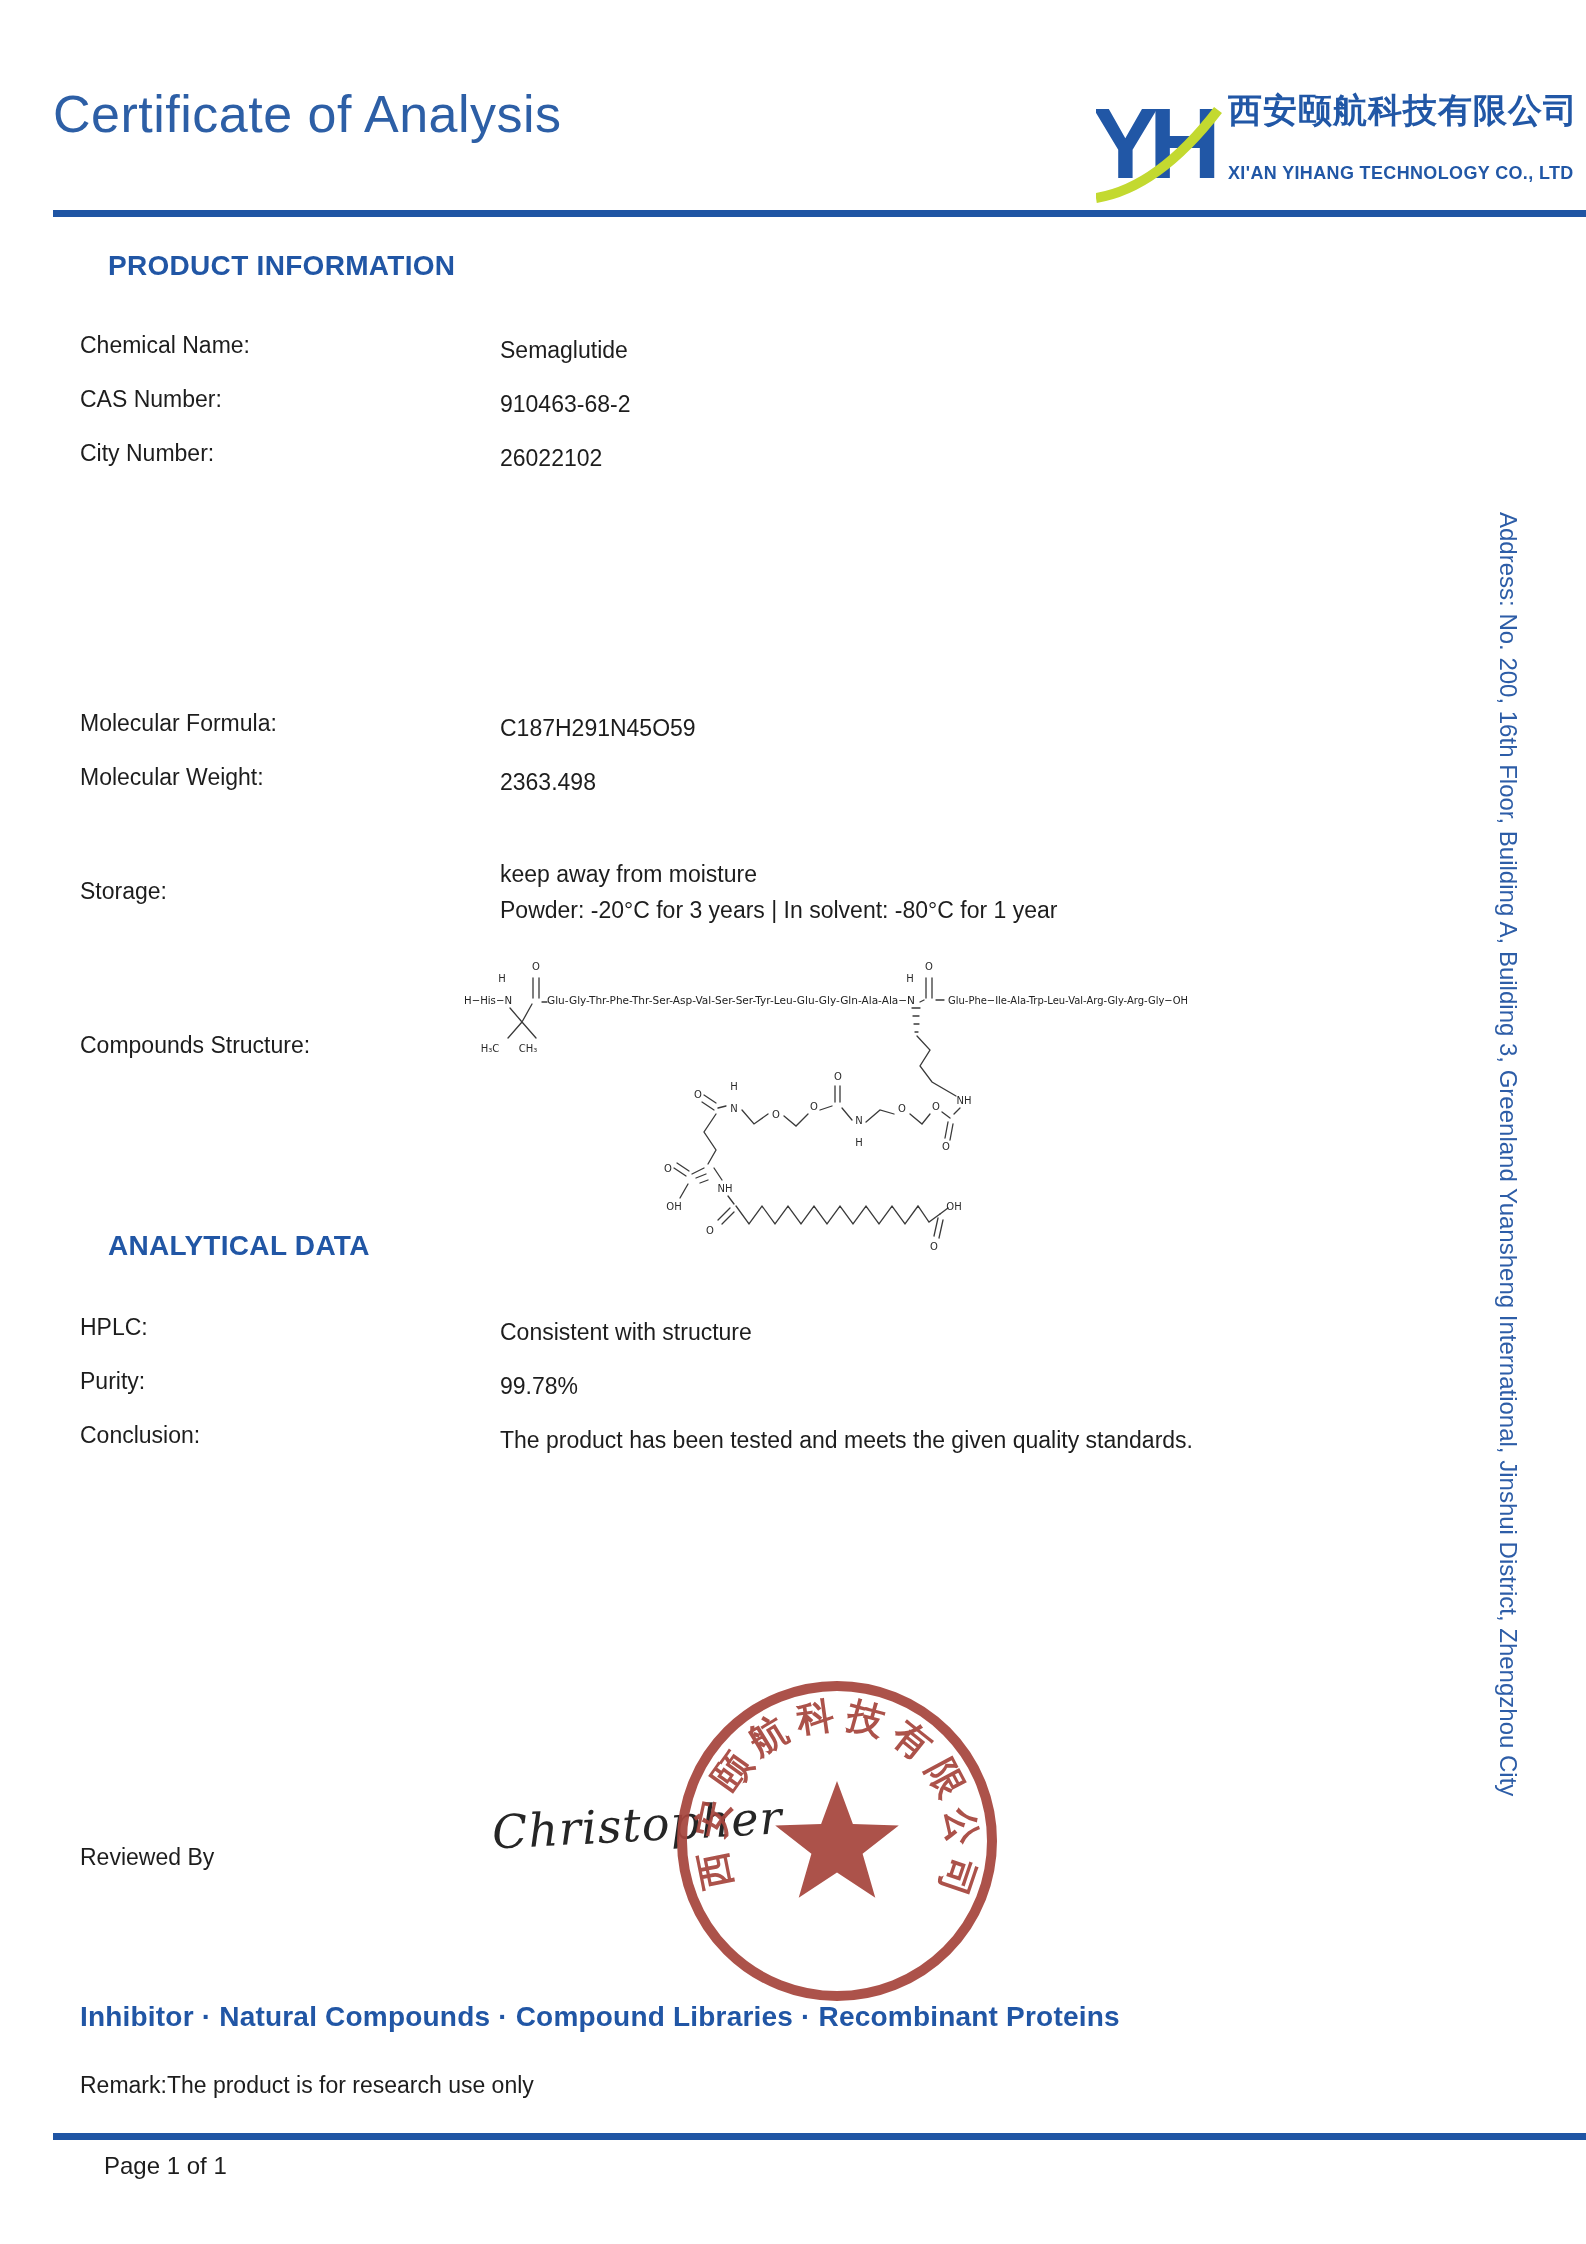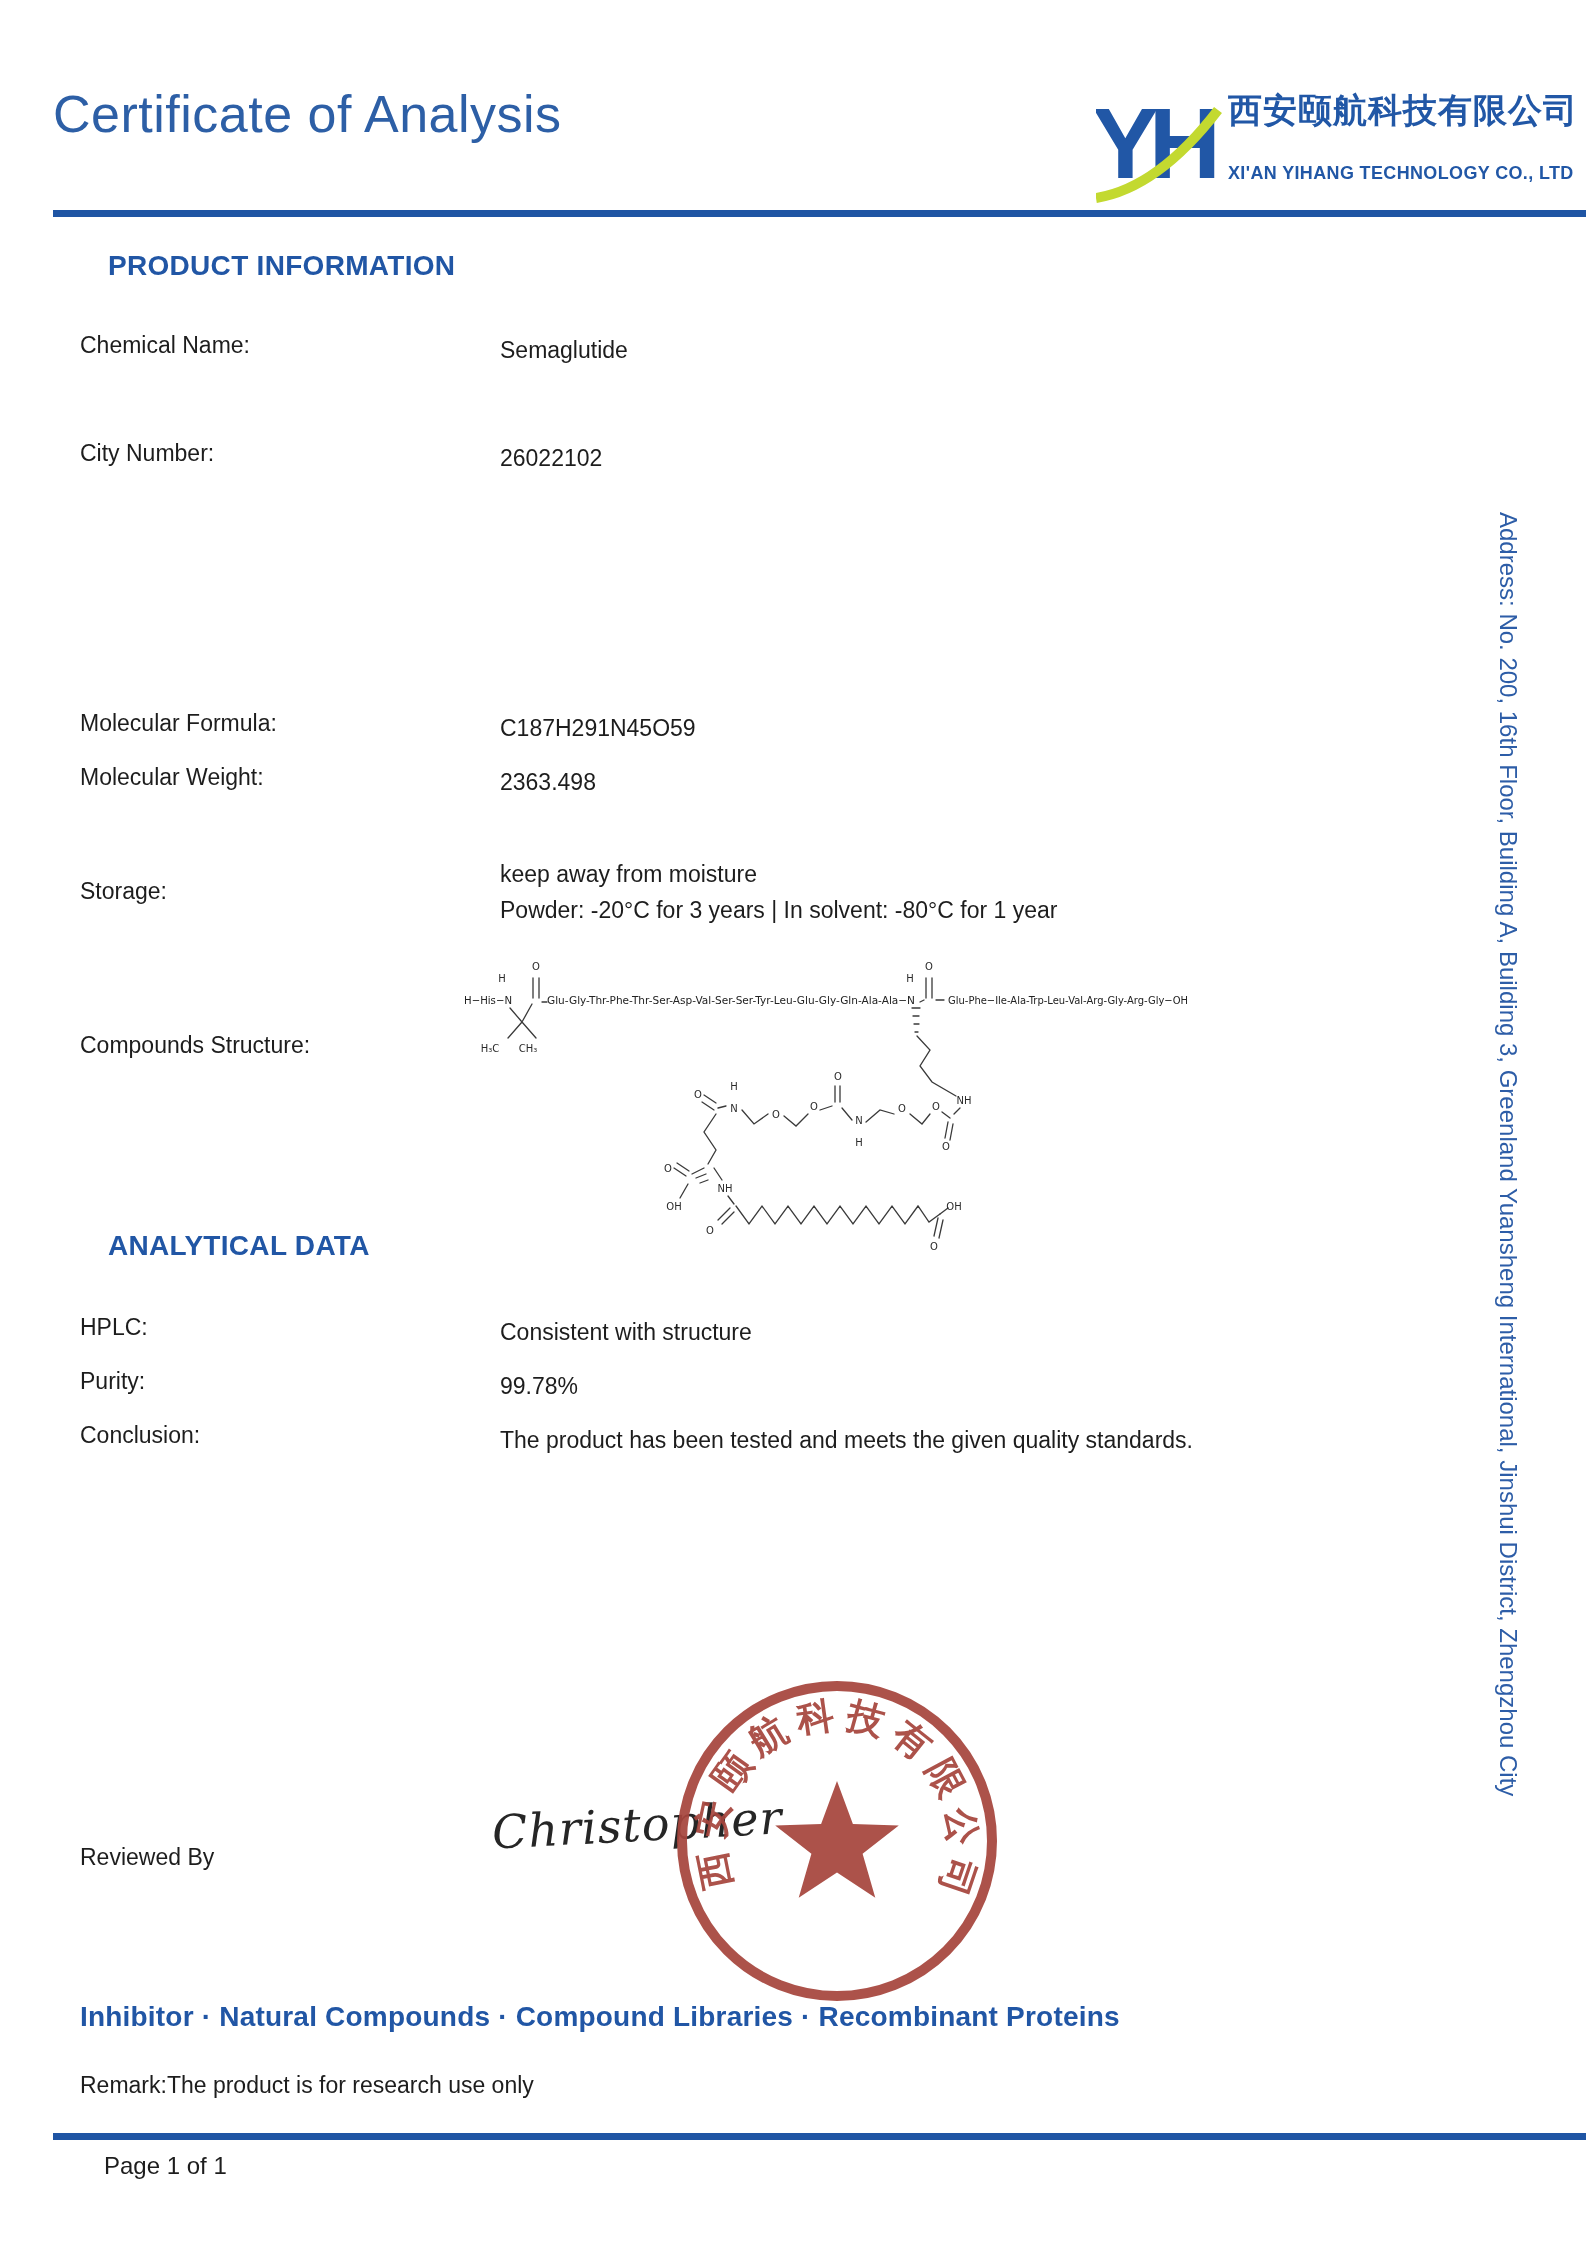--- a/index.html
+++ b/index.html
@@ -56,20 +56,24 @@
     <div id="logo-en">XI'AN YIHANG TECHNOLOGY CO., LTD</div>
   </div>
 
   <div class="rule" style="top:210px"></div>
 
   <div class="h2" style="top:250px">PRODUCT INFORMATION</div>
 
   <div class="row" style="top:332px">
     <span class="lbl">Chemical Name:</span>
     <span class="val">Semaglutide</span>
+  </div>
+  <div class="row" style="top:386px">
+    <span class="lbl">CAS Number:</span>
+    <span class="val">910463-68-2</span>
   </div>
   <div class="row" style="top:440px">
     <span class="lbl">City Number:</span>
     <span class="val">26022102</span>
   </div>
 
 
   <div class="row" style="top:710px">
     <span class="lbl">Molecular Formula:</span>
     <span class="val">C187H291N45O59</span>

